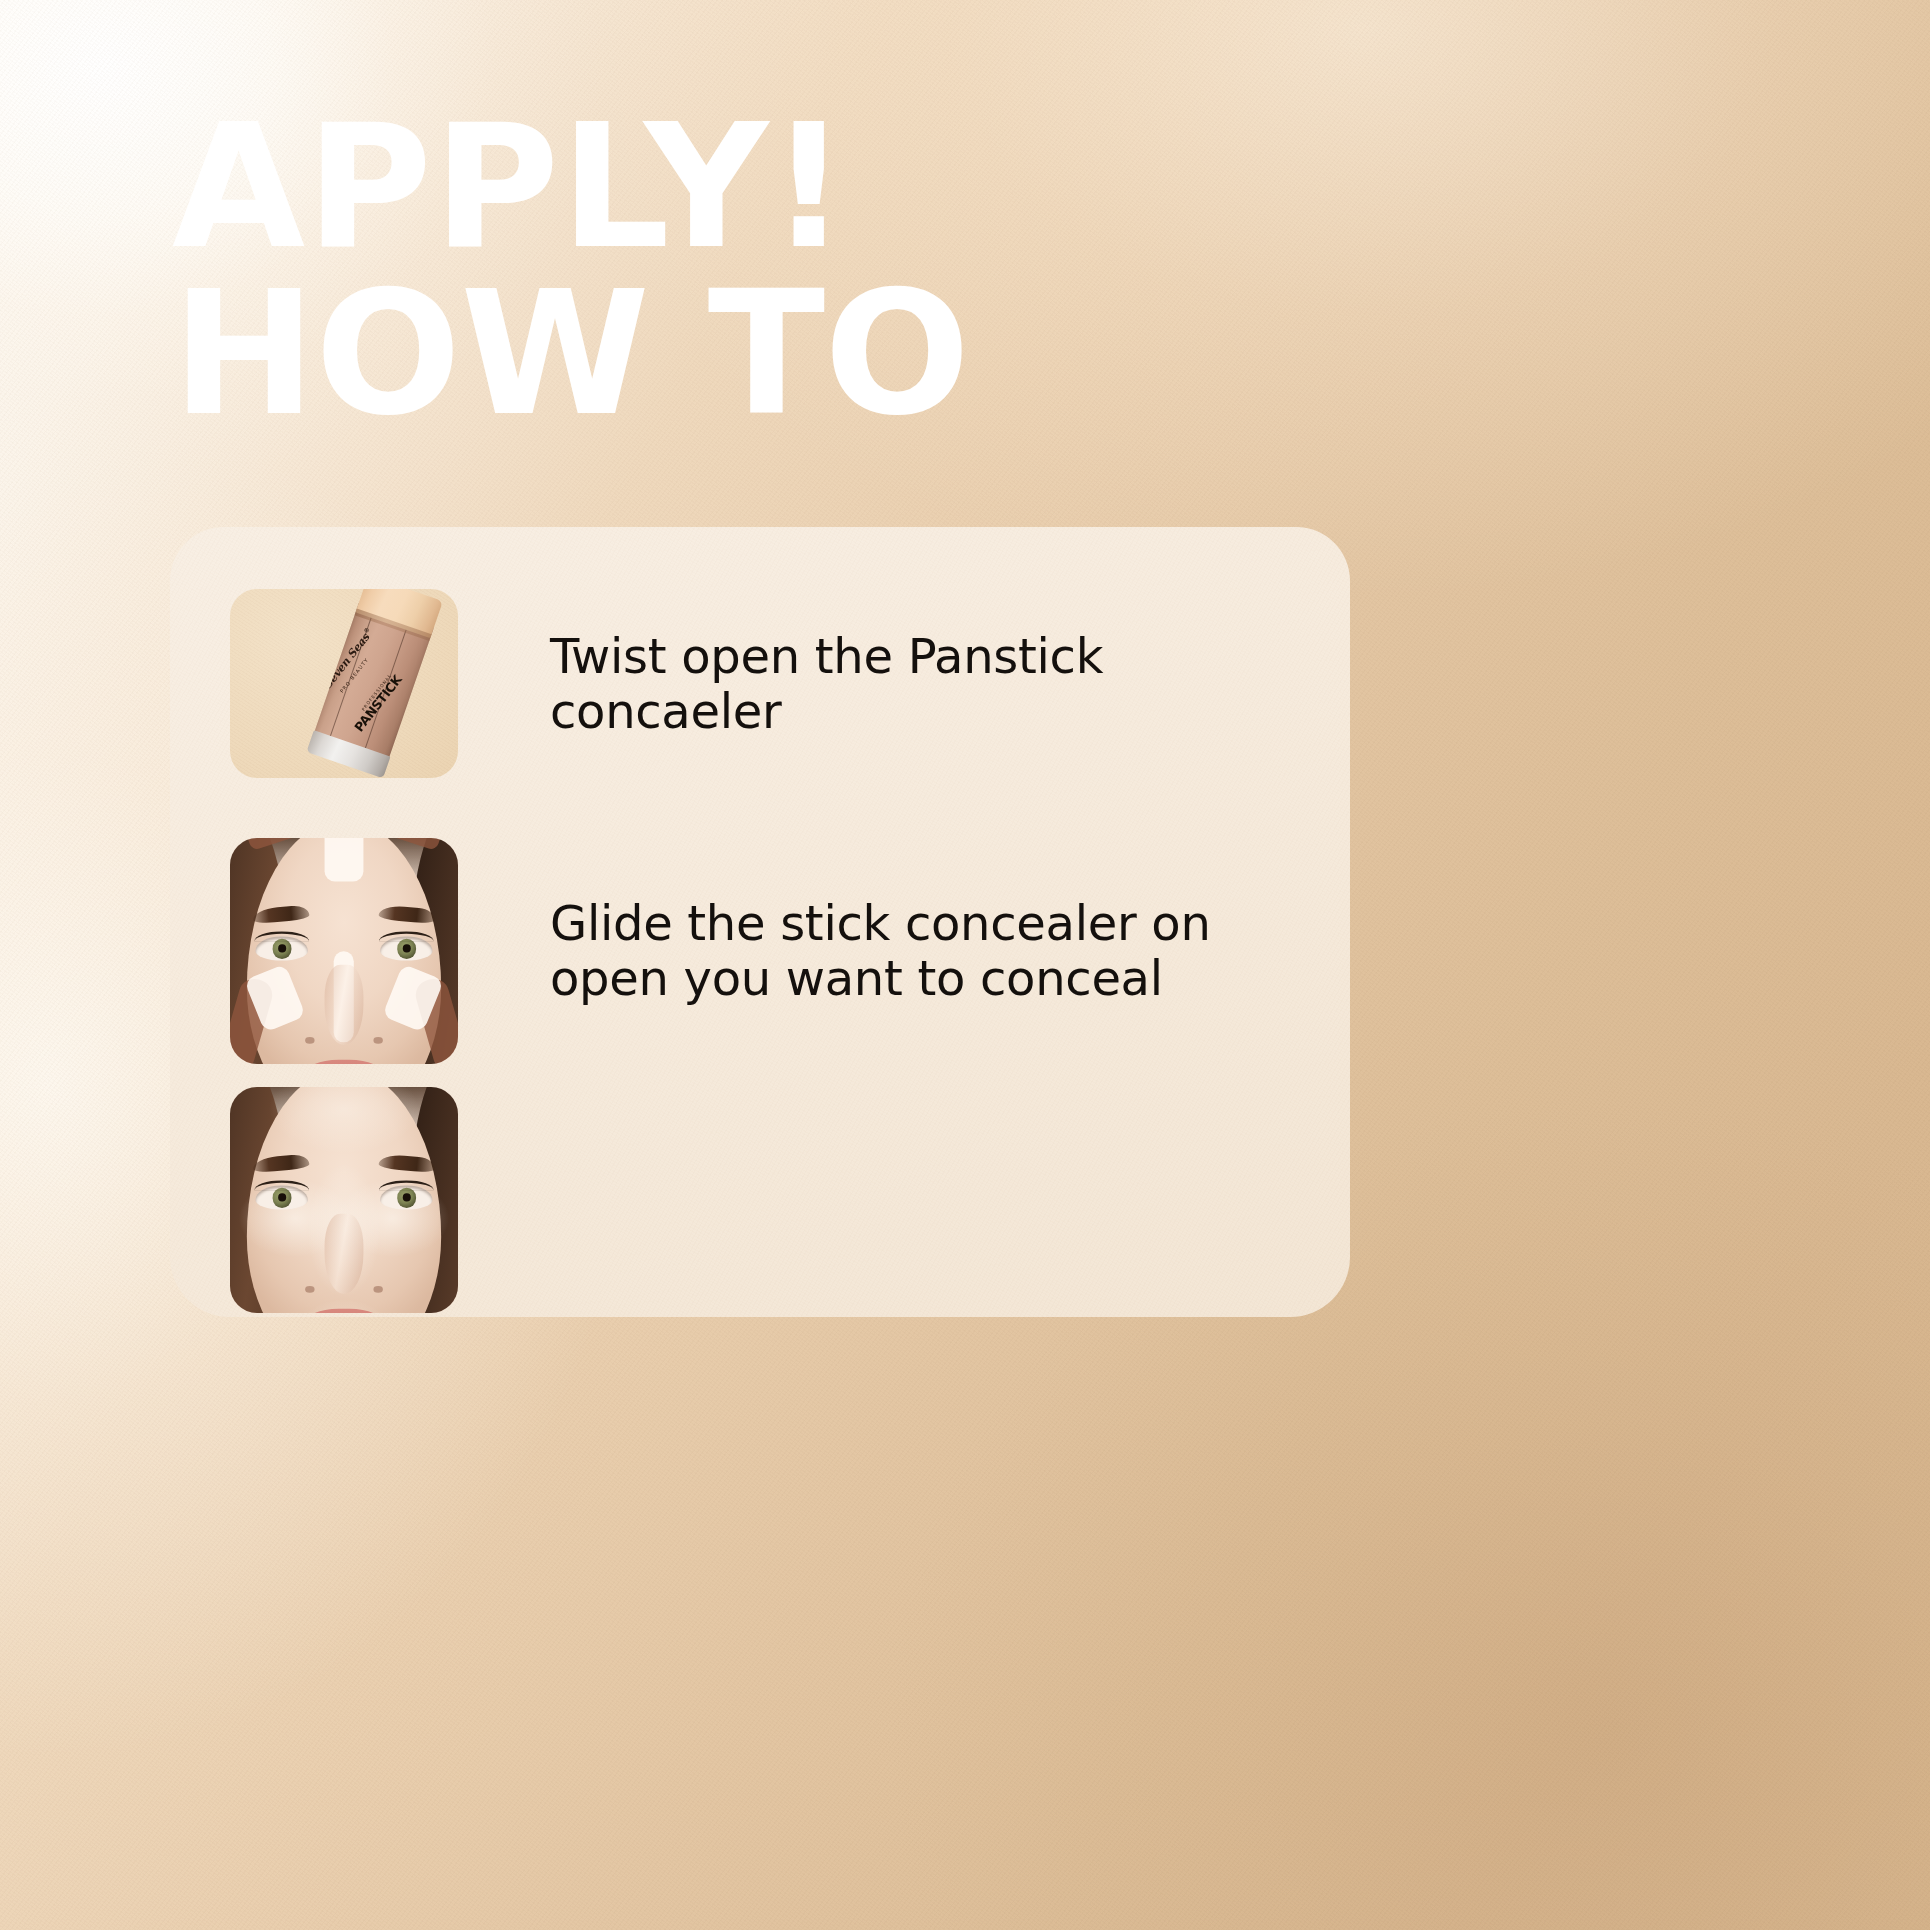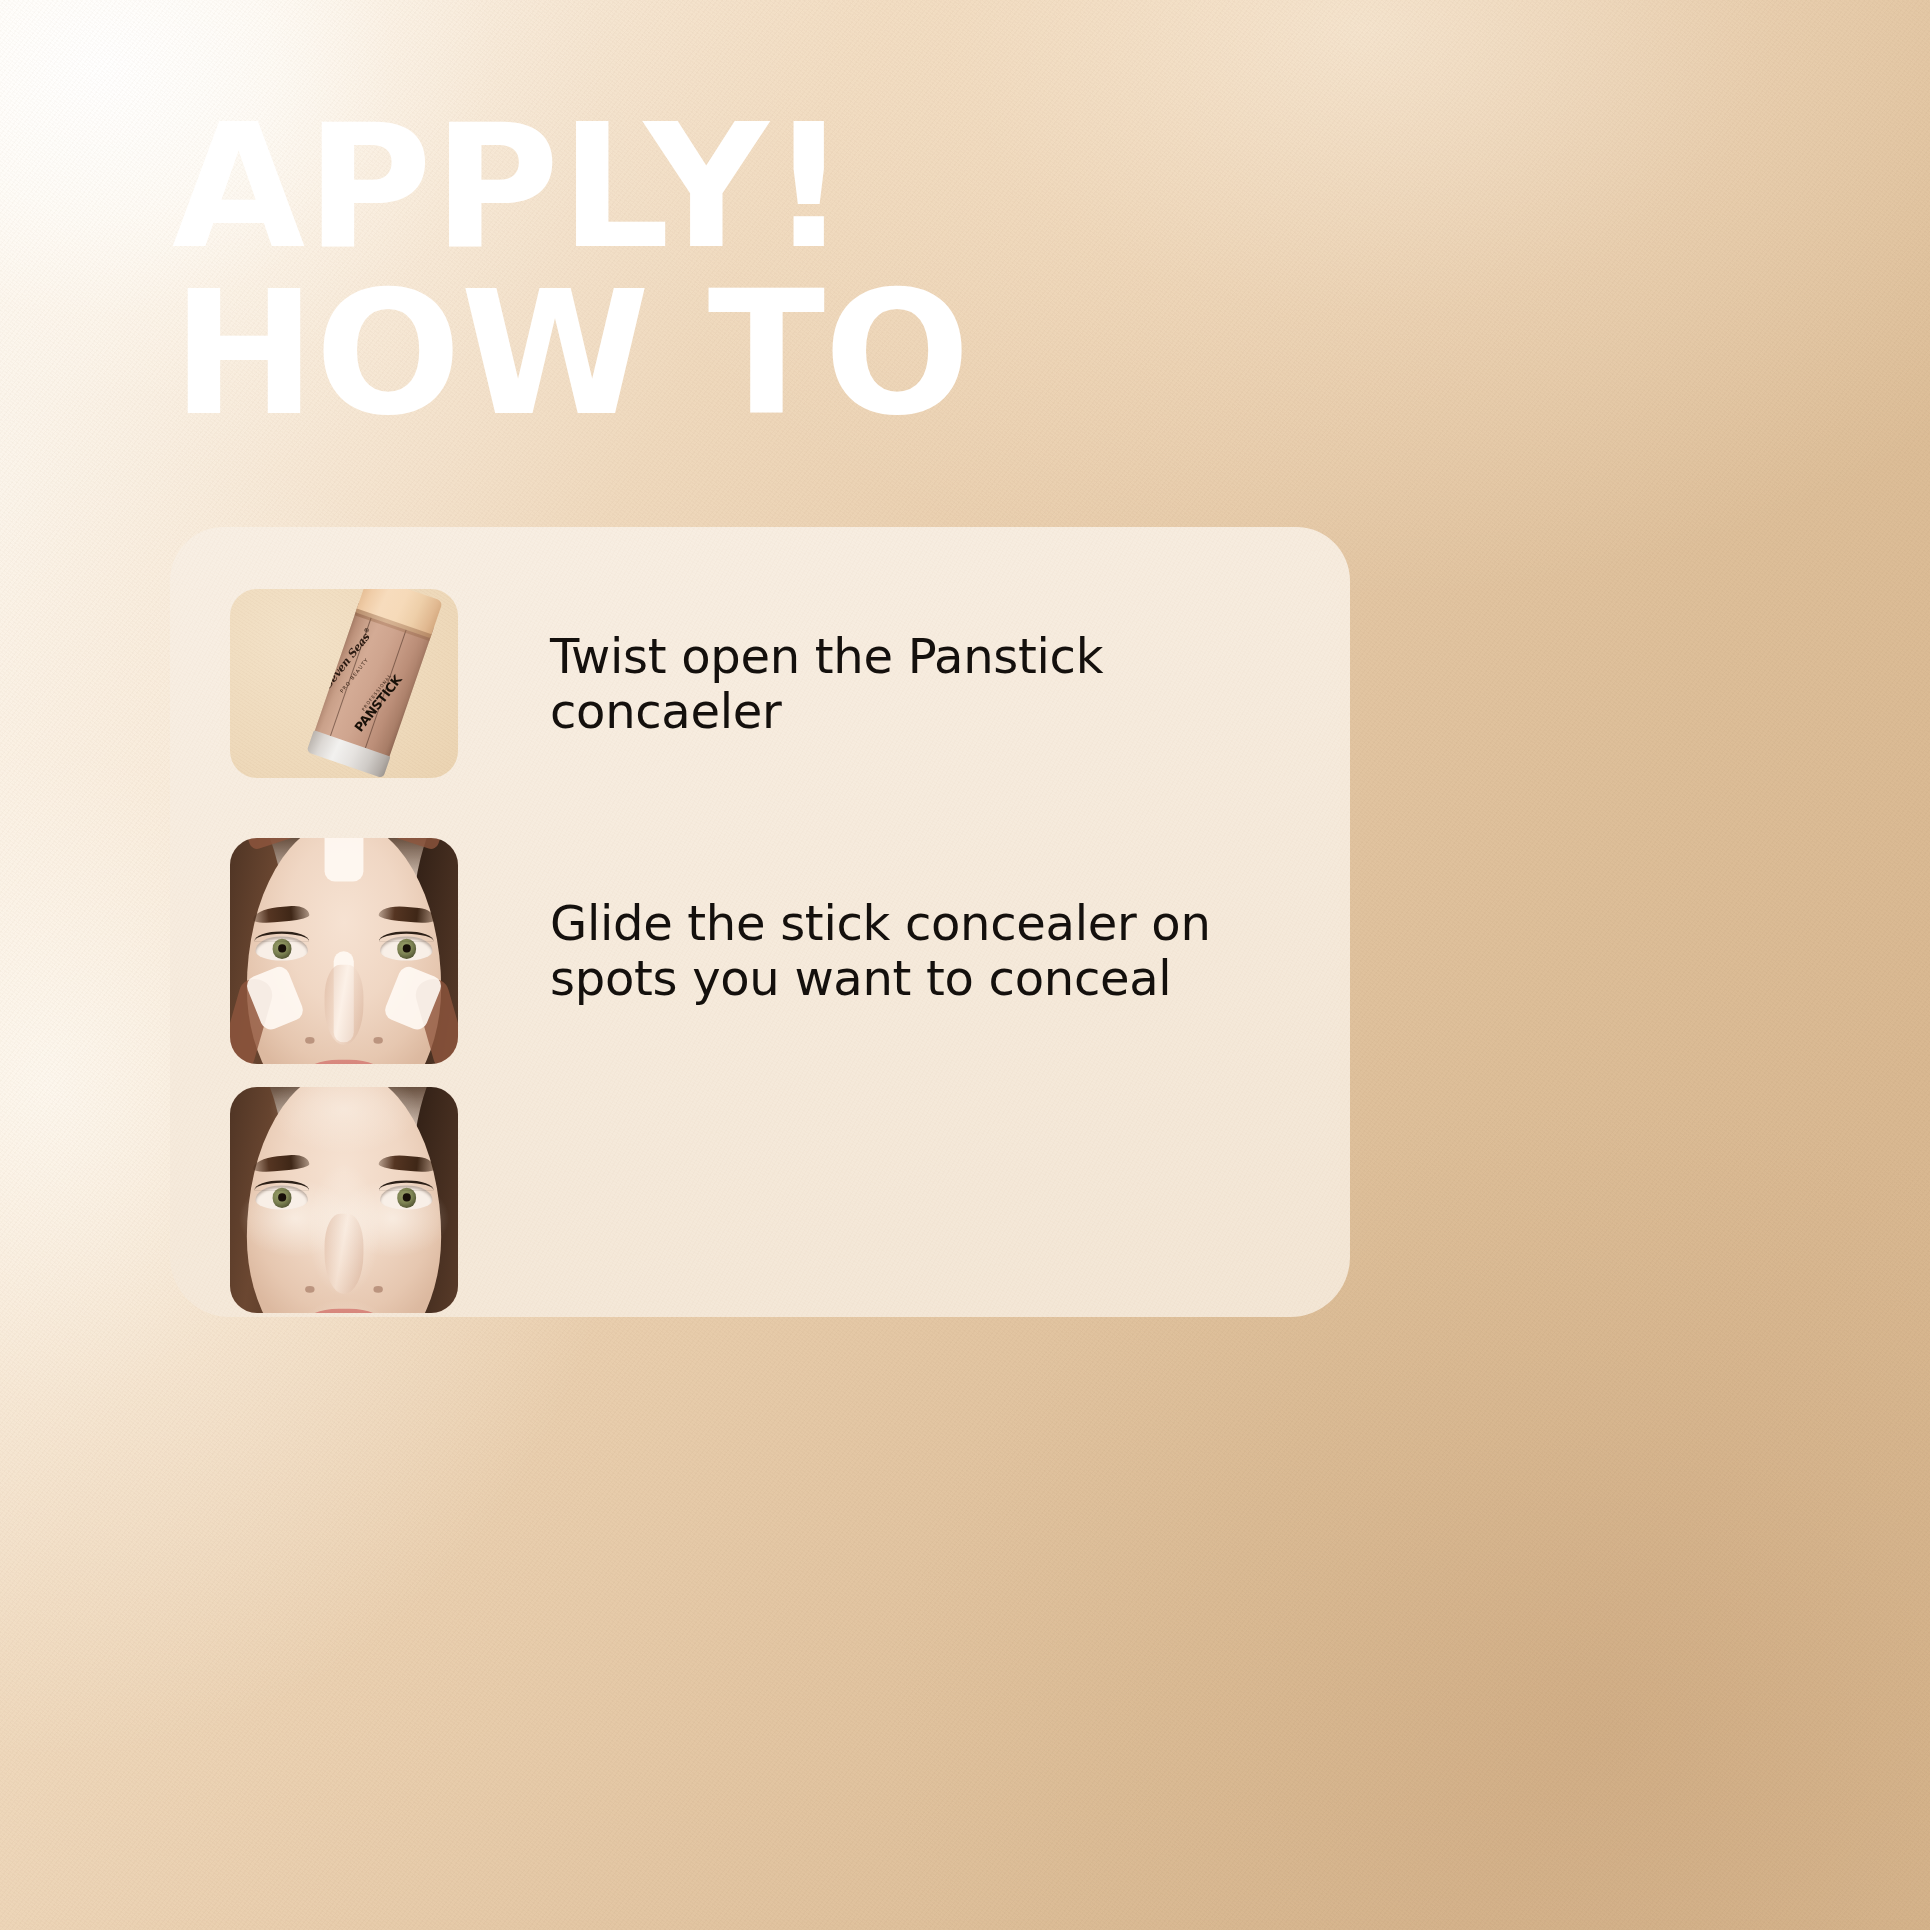--- a/index.html
+++ b/index.html
@@ -535,21 +535,21 @@
               <div class="nostril l"></div>
               <div class="nostril r"></div>
               <div class="lips">
                 <div class="lip-top"></div>
 
               </div>
             </div>
           </div>
         </div>
         <p class="step-text">Glide the stick concealer on
-spots you want to conceal</p>
+open you want to conceal</p>
       </div>
 
       <div class="step-row row-2">
         <div class="thumb">
           <div class="face">
             <div class="face-bg"></div>
             <div class="face-scale">
               <div class="hair-top"></div>
               <div class="hair-l"></div>
               <div class="hair-r"></div>

